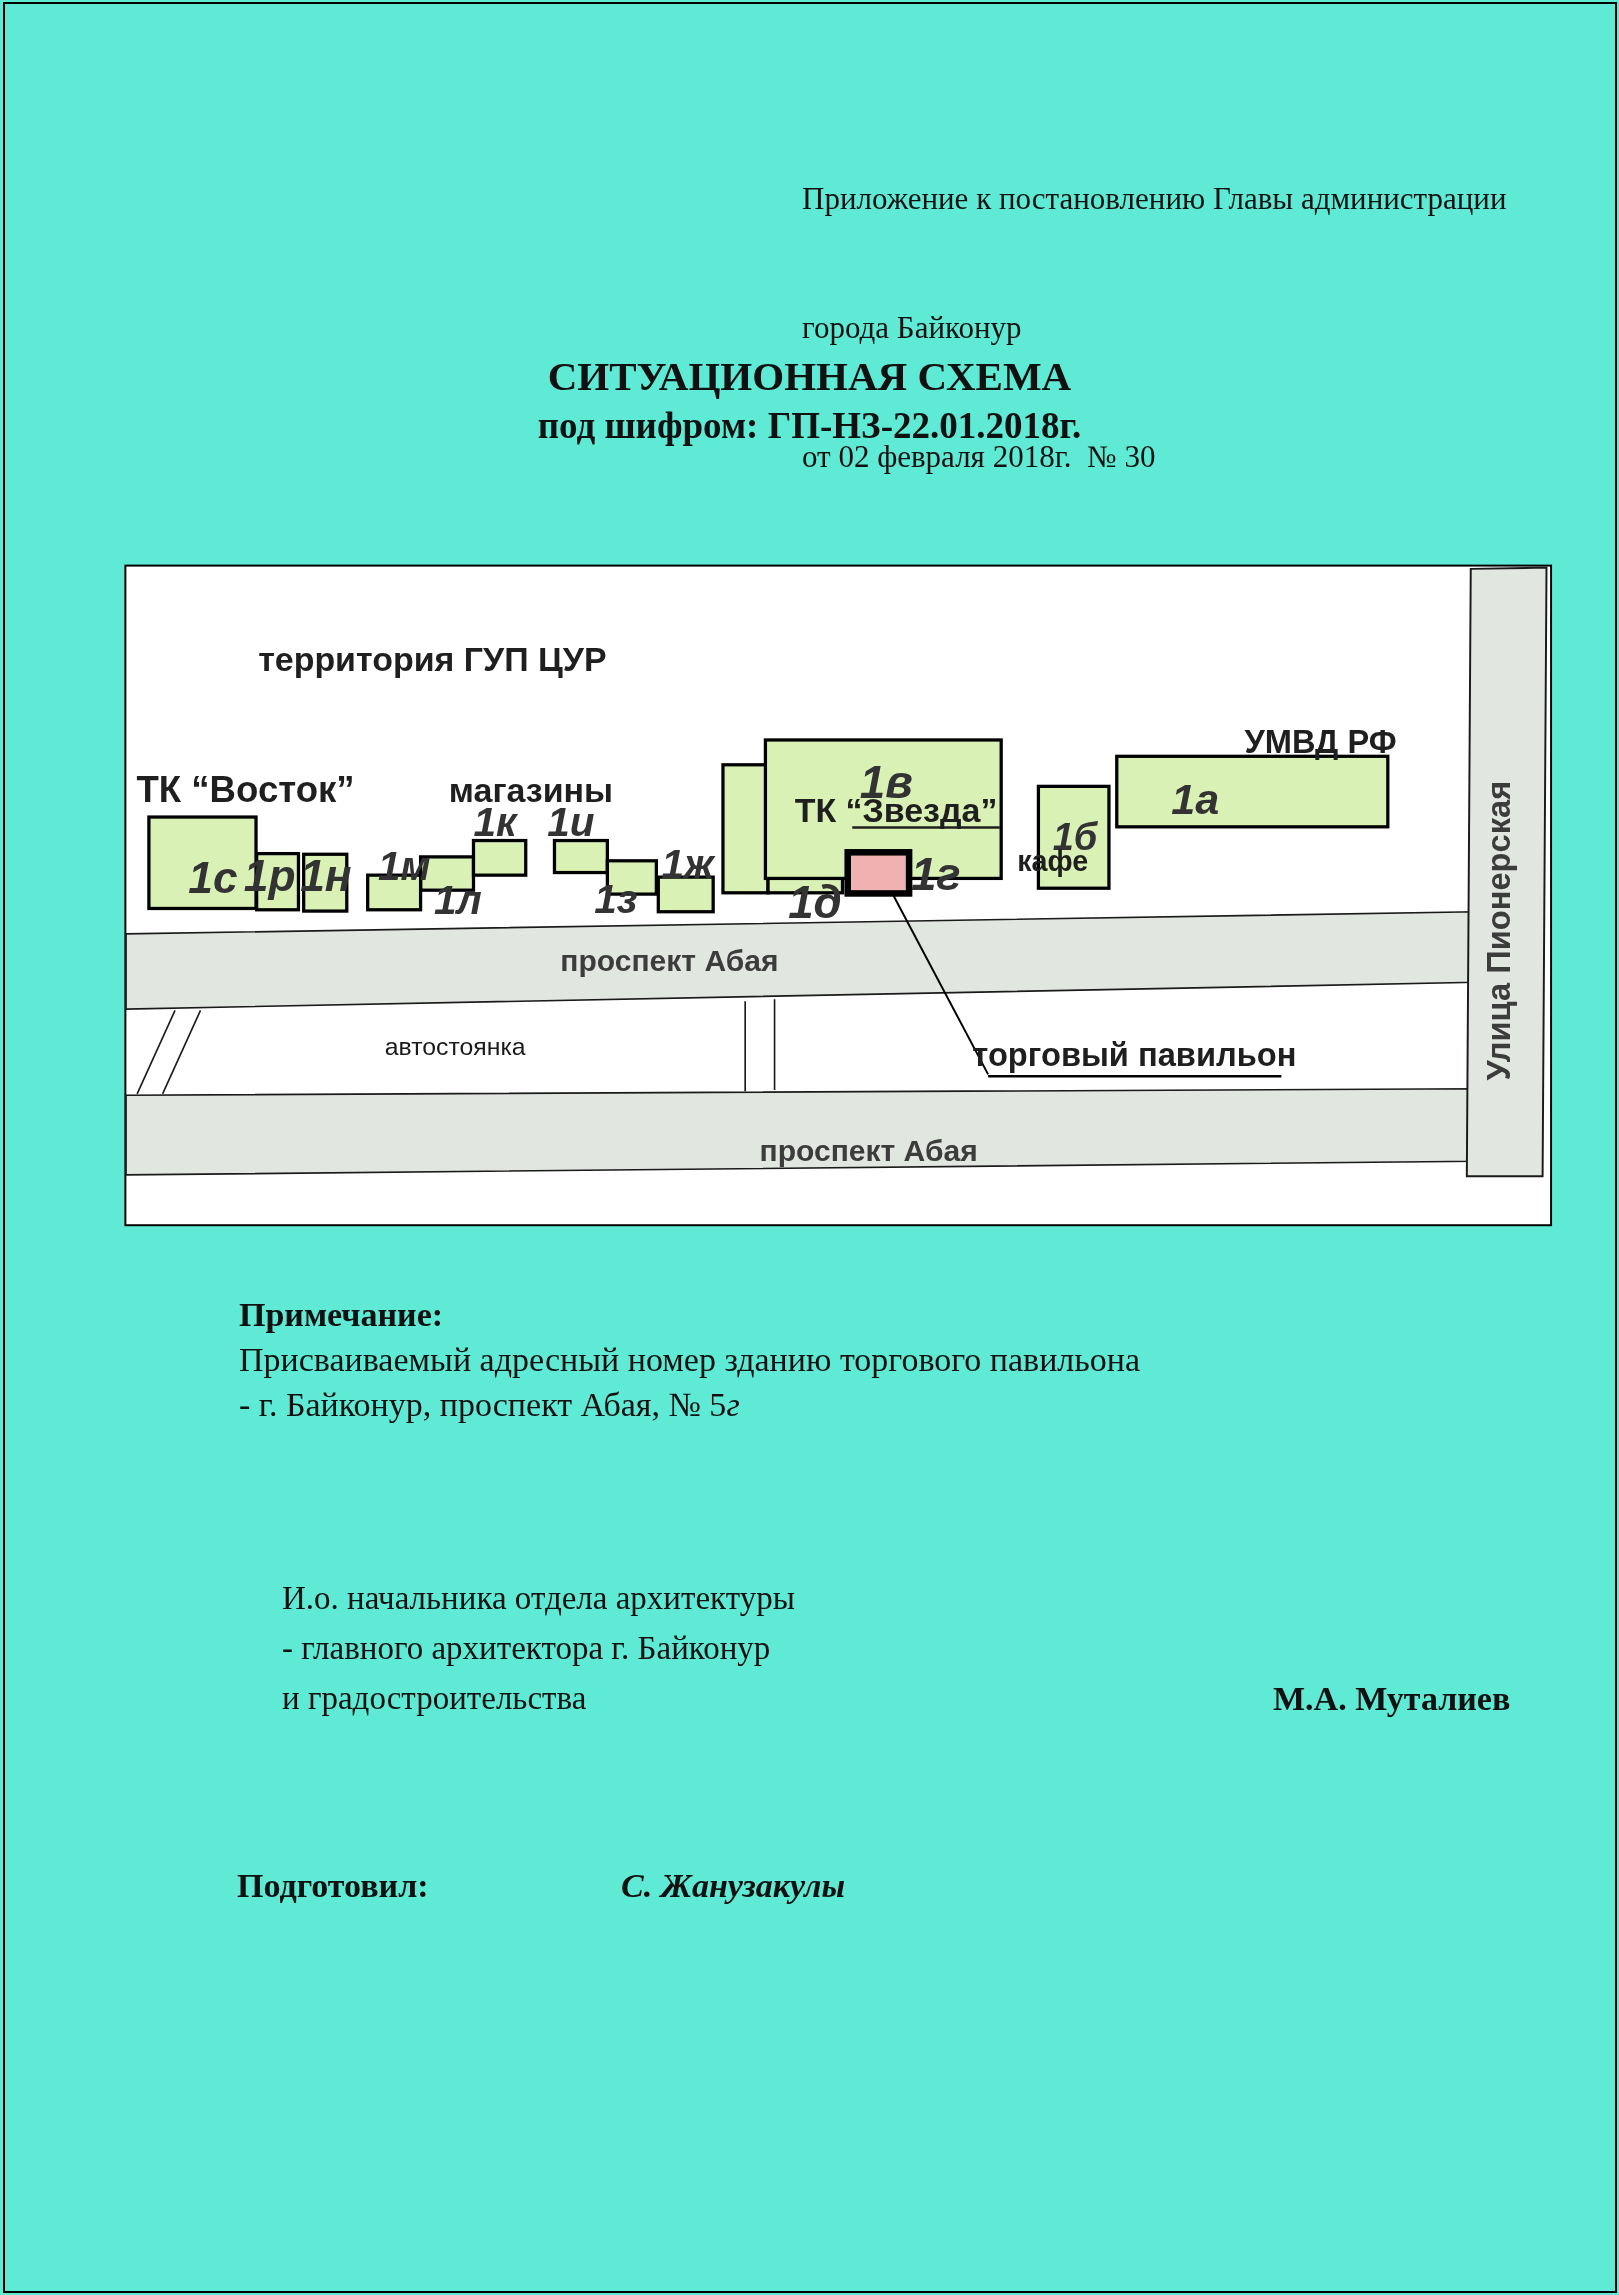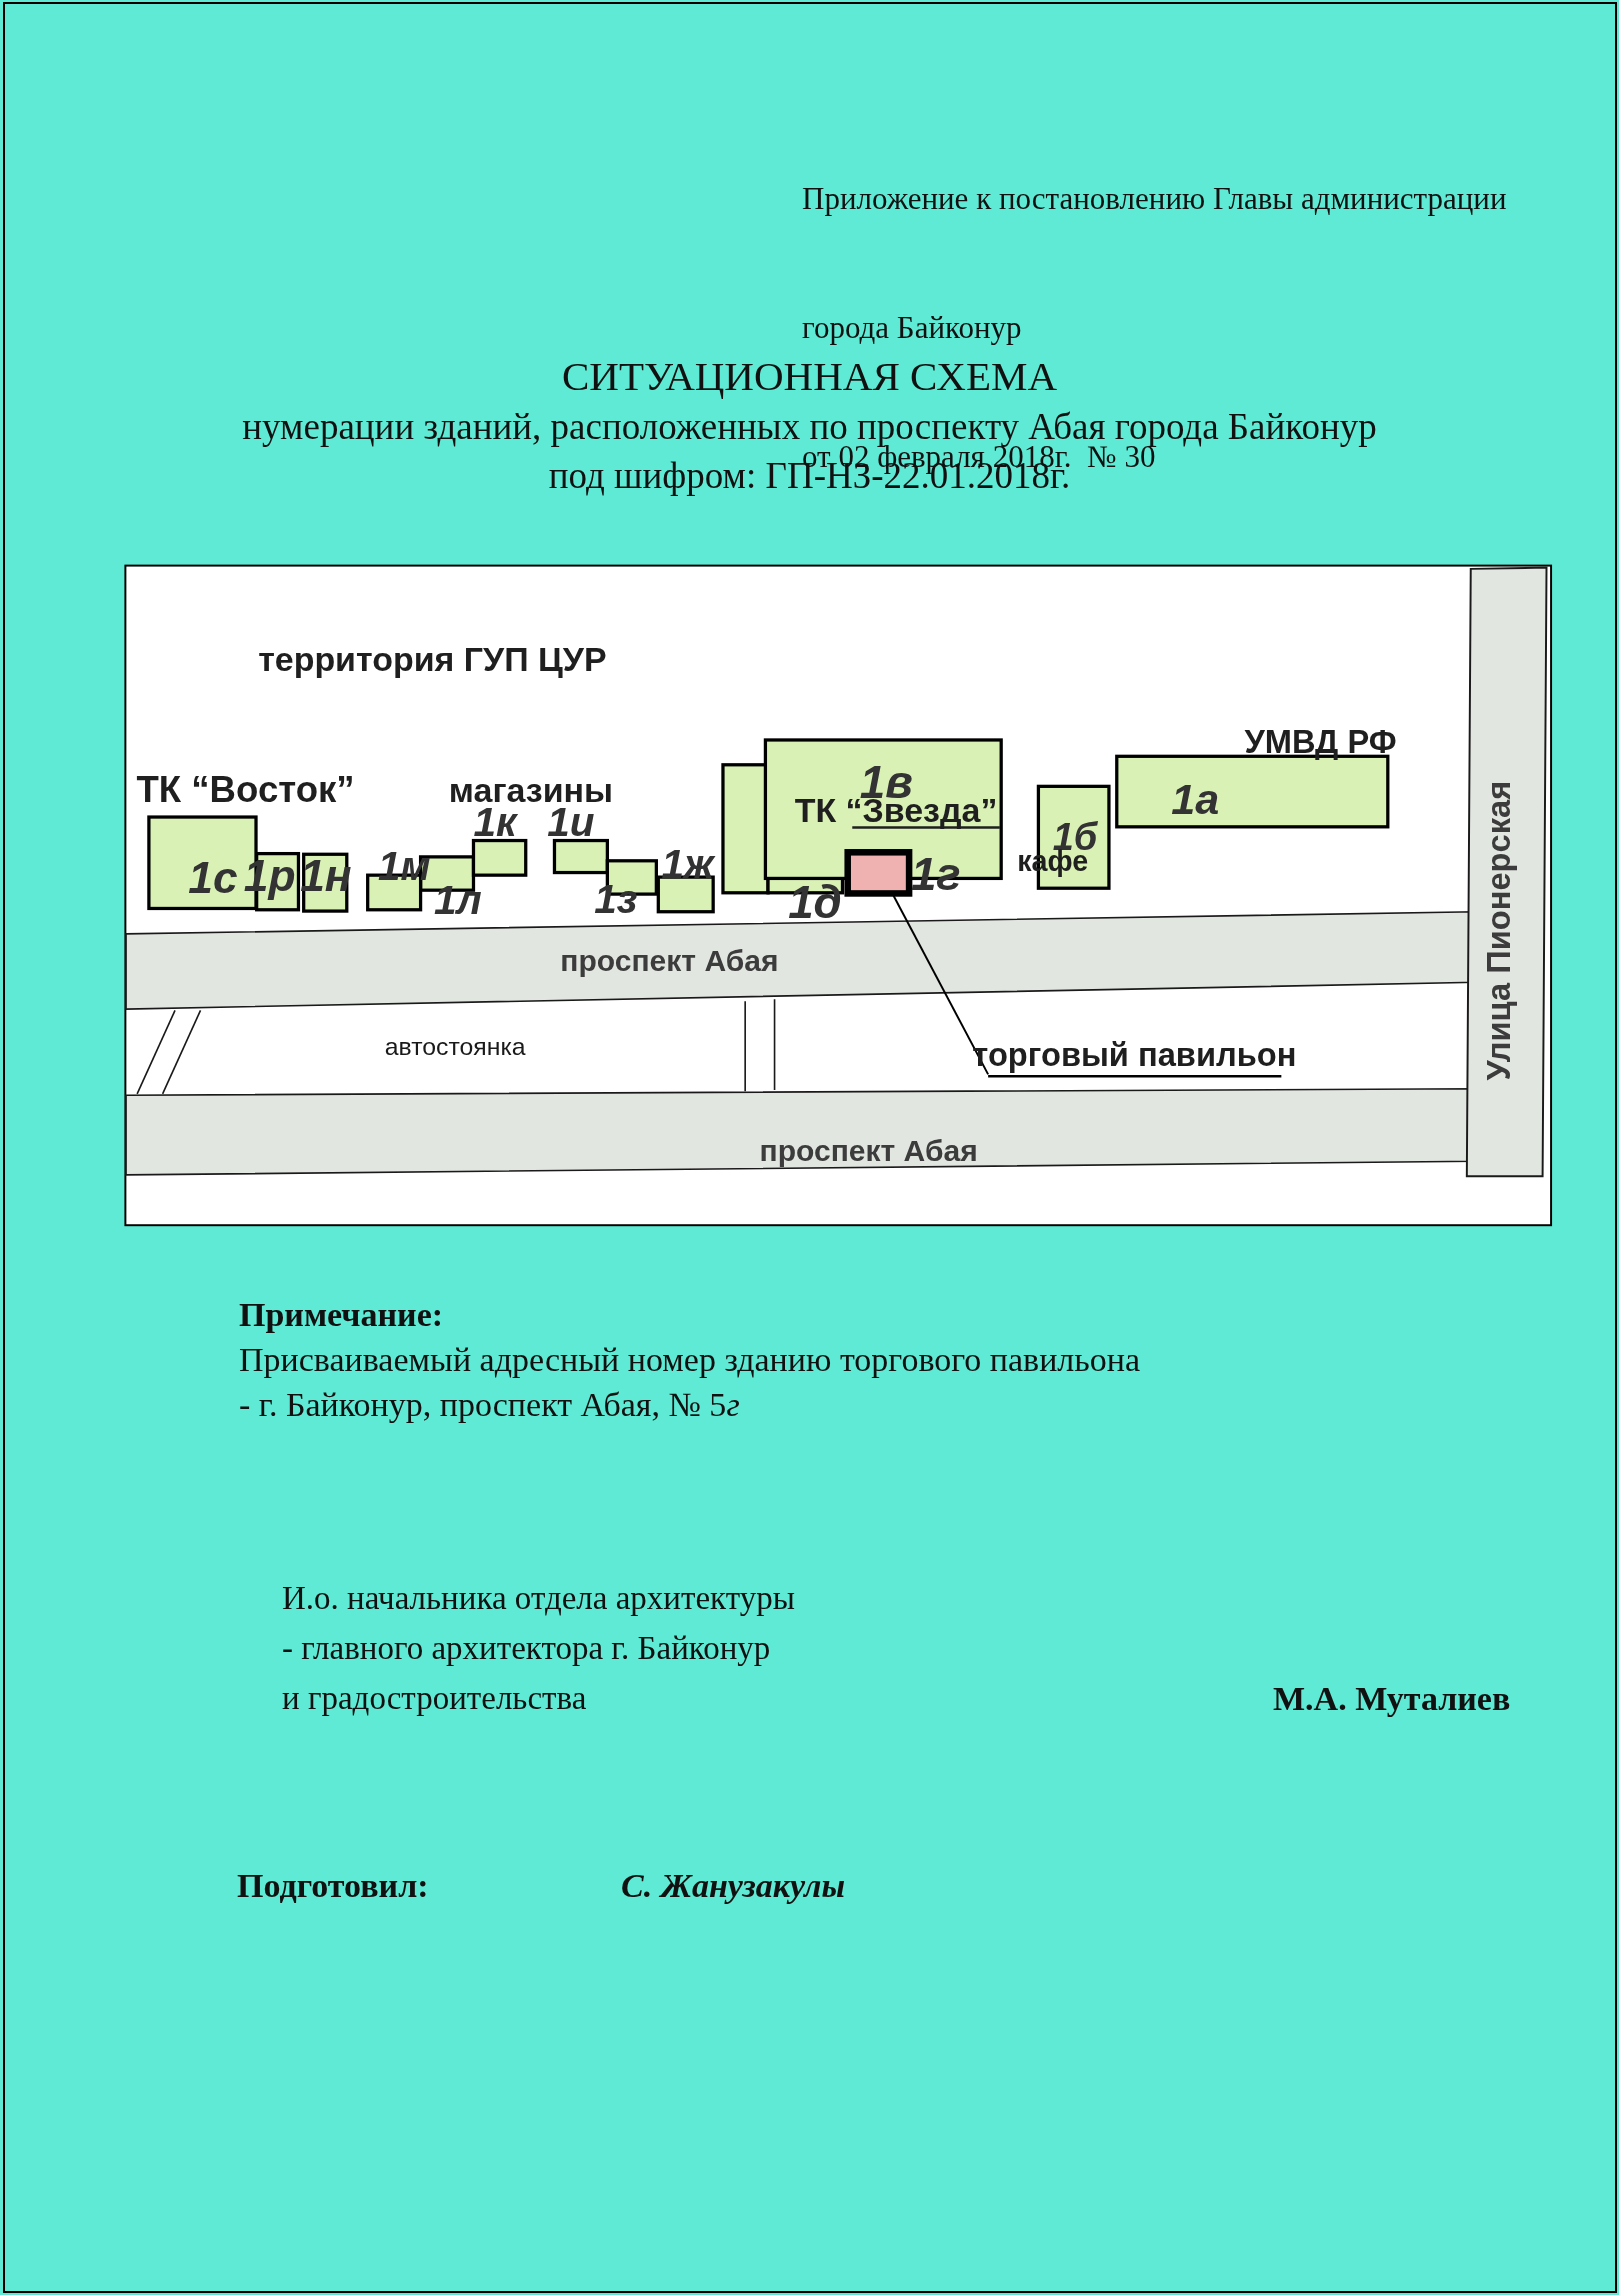--- a/index.html
+++ b/index.html
@@ -16,21 +16,21 @@
     border:2.6px solid #000;
   }
   
   .doc-header{
     position:absolute;left:802px;top:91px;width:758px;
     font-size:31px;line-height:43px;white-space:pre-wrap;
   }
   
   .doc-title{
     position:absolute;left:0;top:350px;width:1619px;text-align:center;
-    font-weight:normal;
+    font-weight:bold;
   }
   .doc-title .t1{font-size:41px;line-height:52px;}
   .doc-title .t2{font-size:37px;line-height:50px;}
   .doc-title .t3{font-size:37px;line-height:48px;}
   
   .diagram-svg{position:absolute;left:0;top:0;width:1619px;height:2295px;}
   svg text{font-family:"Liberation Sans", sans-serif;}
   .lbl{font-weight:bold;fill:#1f1f1f;}
   .num{font-weight:bold;font-style:italic;fill:#333333;}
   .road-lbl{font-weight:bold;fill:#3c3c3c;}
@@ -67,21 +67,20 @@
   <div class="page-frame"></div>
 
   <div class="doc-header">
     <div>Приложение к постановлению Главы администрации</div>
     <div>города Байконур</div>
     <div>от 02 февраля 2018г.  № 30</div>
   </div>
 
   <div class="doc-title">
     <div class="t1">СИТУАЦИОННАЯ СХЕМА</div>
-    <div class="t2">нумерации зданий, расположенных по проспекту Абая города Байконур</div>
     <div class="t3">под шифром: ГП-НЗ-22.01.2018г.</div>
   </div>
 
   <svg class="diagram-svg" viewBox="0 0 2479 3514">
 
     <rect x="192" y="866" width="2183" height="1010" fill="#ffffff" stroke="#000" stroke-width="3"></rect>
 
     <polygon points="193,1430 2260,1396 2260,1504 193,1545" fill="#e2e6e1" stroke="#1a1a1a" stroke-width="2.5"></polygon>
     <polygon points="193,1677 2260,1667 2260,1778 193,1799" fill="#e2e6e1" stroke="#1a1a1a" stroke-width="2.5"></polygon>
 

